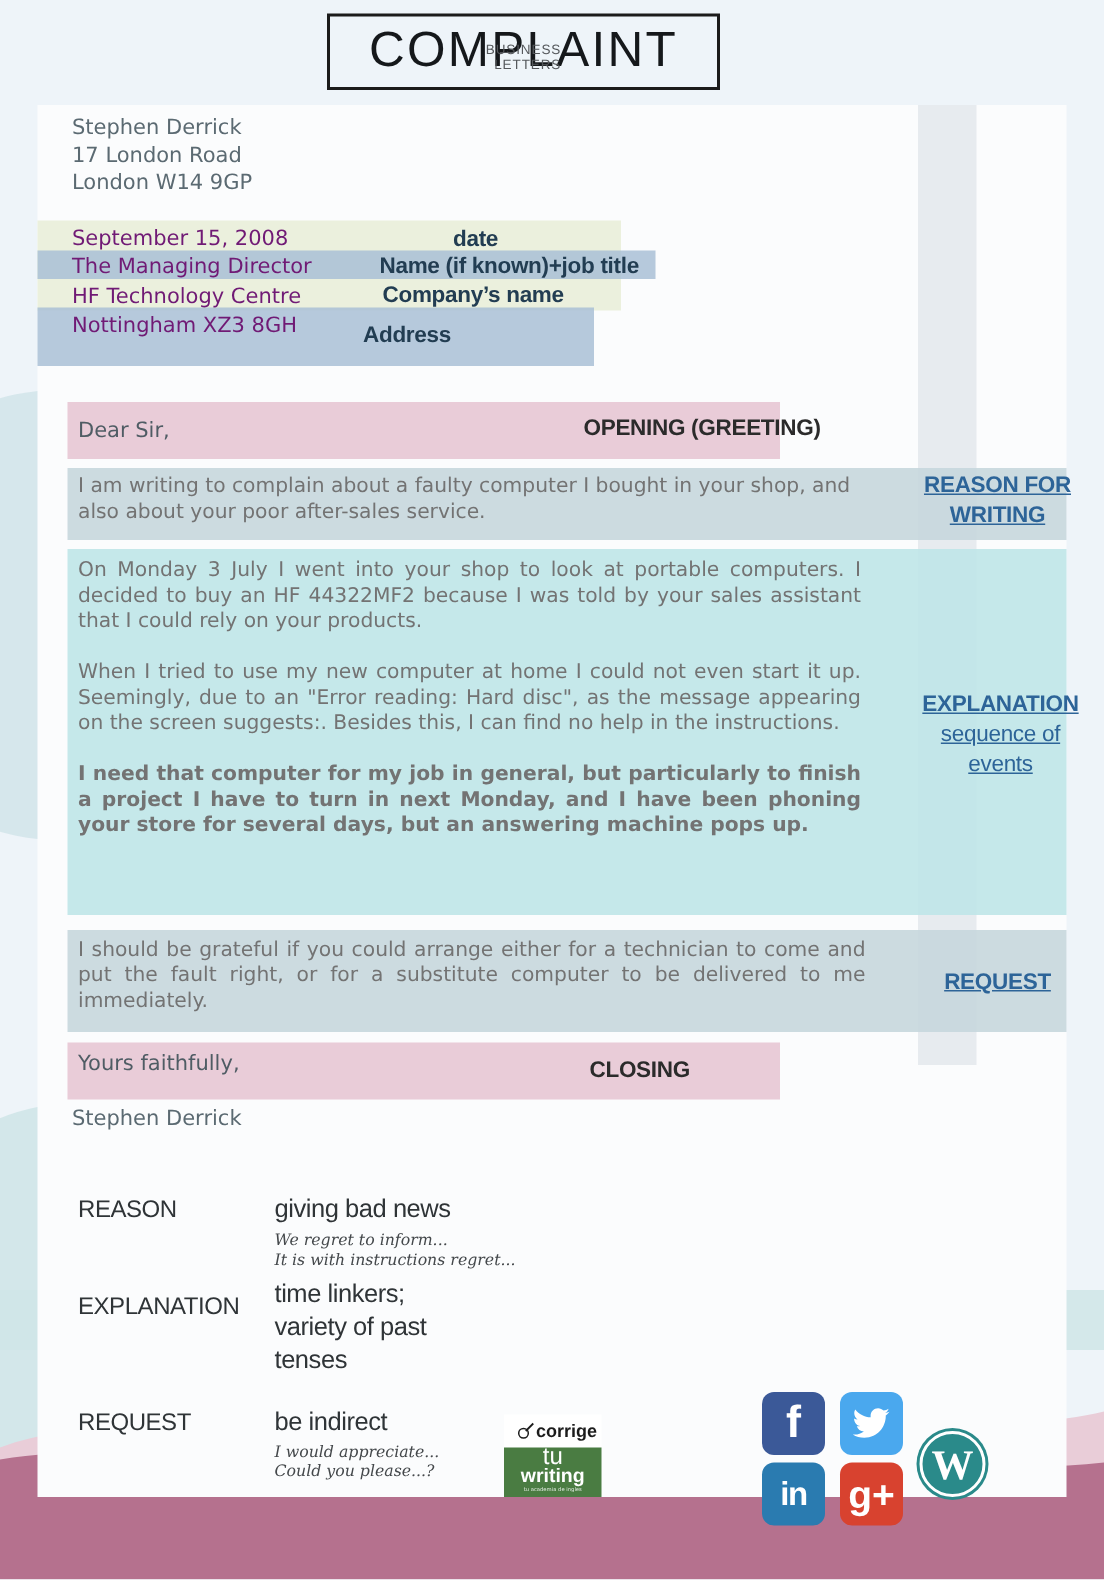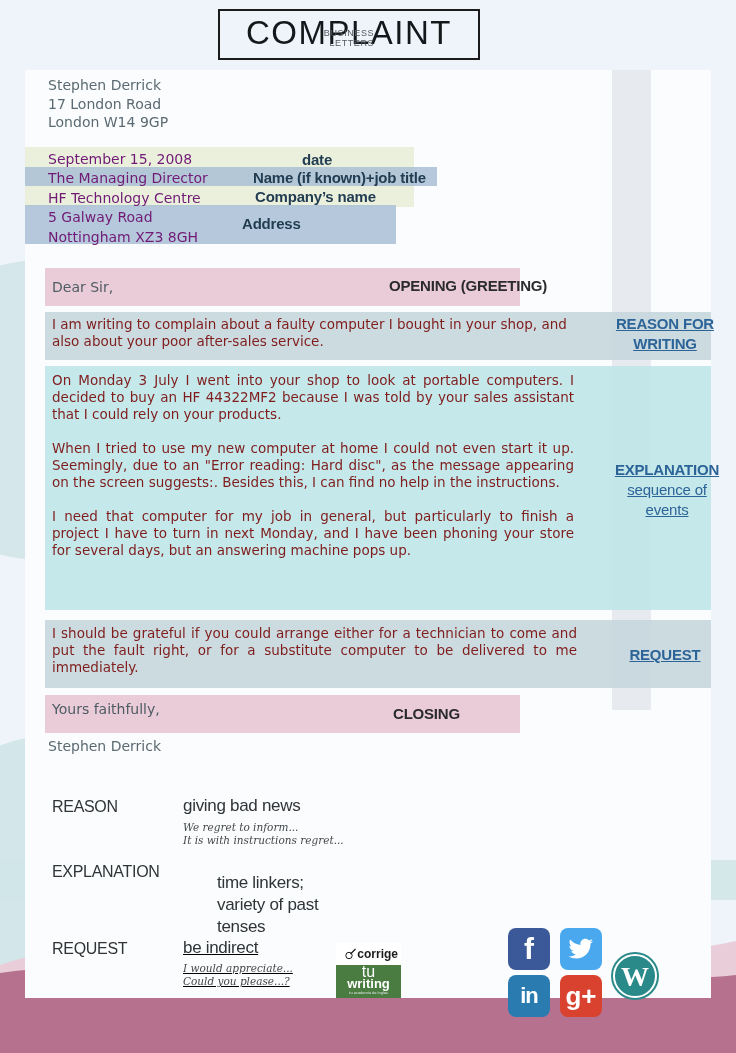--- a/index.html
+++ b/index.html
@@ -116,21 +116,21 @@
     width: 108px; height: 26px;
     background: #eef4f9;
     z-index: -1;
   }
 
   
   .content { position: absolute; left: 0; top: 0; width: 736px; z-index: 5; }
 
   .letter-text {
     font-family: "DejaVu Sans", sans-serif;
-    color: #7f1d1d;
+    color: #737373;
     font-size: 13.5px;
     line-height: 17px;
   }
 
   .sender {
     position: absolute;
     left: 48px; top: 76px;
     color: #5b6a72;
     font-size: 14px;
     line-height: 18.5px;
@@ -200,21 +200,21 @@
   .reason-label { position: absolute; left: 613px; top: 314px; width: 104px; text-align: center; }
 
   .band-expl {
     left: 45px; top: 366px;
     width: 666px; height: 244px;
     background: #bfe6e8;
     opacity: .9;
   }
   .expl-text { position: absolute; left: 52px; top: 372px; width: 522px; }
   .expl-text p { margin-bottom: 17px; text-align: justify; }
-  .expl-text p:last-child { margin-bottom: 0; }
+  .expl-text p:last-child { margin-bottom: 0; font-weight: bold; }
   .expl-label { position: absolute; left: 613px; top: 460px; width: 108px; text-align: center; }
 
   .band-request {
     left: 45px; top: 620px;
     width: 666px; height: 68px;
     background: #c7d7dd;
     opacity: .9;
   }
   .request-text { position: absolute; left: 52px; top: 625px; width: 525px; }
   .request-text p { text-align: justify; }
@@ -368,21 +368,20 @@
   </div>
 
   <div class="recip-olive"></div>
   <div class="recip-blue-1"></div>
   <div class="recip-blue-2"></div>
 
   <div class="recip-lines">
     <div>September 15, 2008</div>
     <div>The Managing Director</div>
     <div>HF Technology Centre</div>
-    <div>5 Galway Road</div>
     <div>Nottingham XZ3 8GH</div>
   </div>
 
   <div class="ann-inline ann-date">date</div>
   <div class="ann-inline ann-name">Name (if known)+job title</div>
   <div class="ann-inline ann-comp">Company’s name</div>
   <div class="ann-inline ann-addr">Address</div>
 
   <div class="band band-greeting"></div>
   <div class="greet-text">Dear Sir,</div>
@@ -428,30 +427,30 @@
     <div class="sum-val">giving bad news</div>
     <div class="sum-sub" style="margin-top:4px;">
       <div>We regret to inform...</div>
       <div>It is with instructions regret...</div>
     </div>
   </div>
 
   <div class="sum-row" style="left:52px; top:75px;">
     <div class="sum-key">EXPLANATION</div>
   </div>
-  <div class="sum-row" style="left:183px; top:84px;margin-left:34px;">
+  <div class="sum-row" style="left:183px; top:64px;">
     <div class="sum-val">time linkers;</div>
     <div class="sum-val">variety of past</div>
     <div class="sum-val">tenses</div>
   </div>
 
   <div class="sum-row" style="left:52px; top:152px;">
     <div class="sum-key">REQUEST</div>
   </div>
-  <div class="sum-row" style="left:183px; top:149px;text-decoration:underline;">
+  <div class="sum-row" style="left:183px; top:149px;">
     <div class="sum-val">be indirect</div>
     <div class="sum-sub" style="margin-top:3px;">
       <div>I would appreciate...</div>
       <div>Could you please...?</div>
     </div>
   </div>
 </div>
 
 <div class="logo">
   <div class="logo-top">

